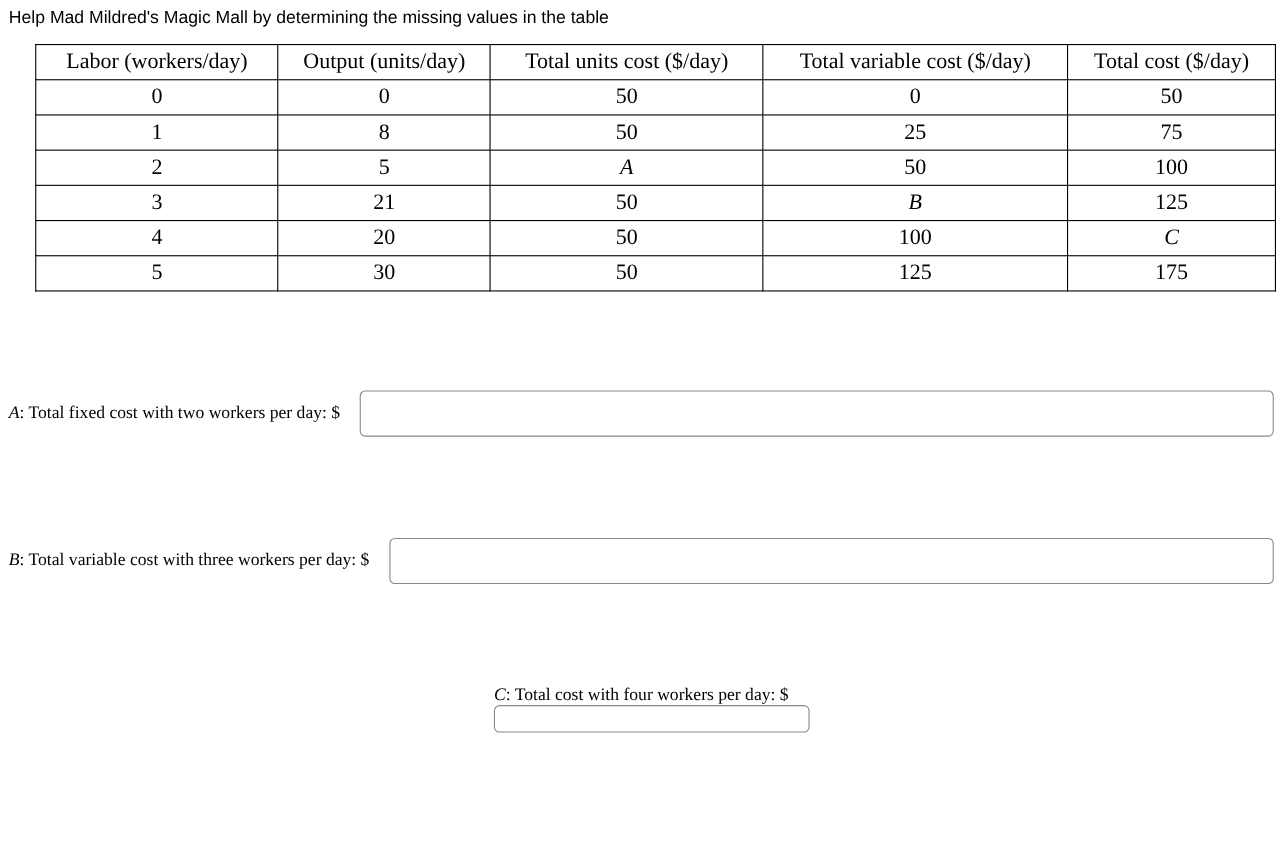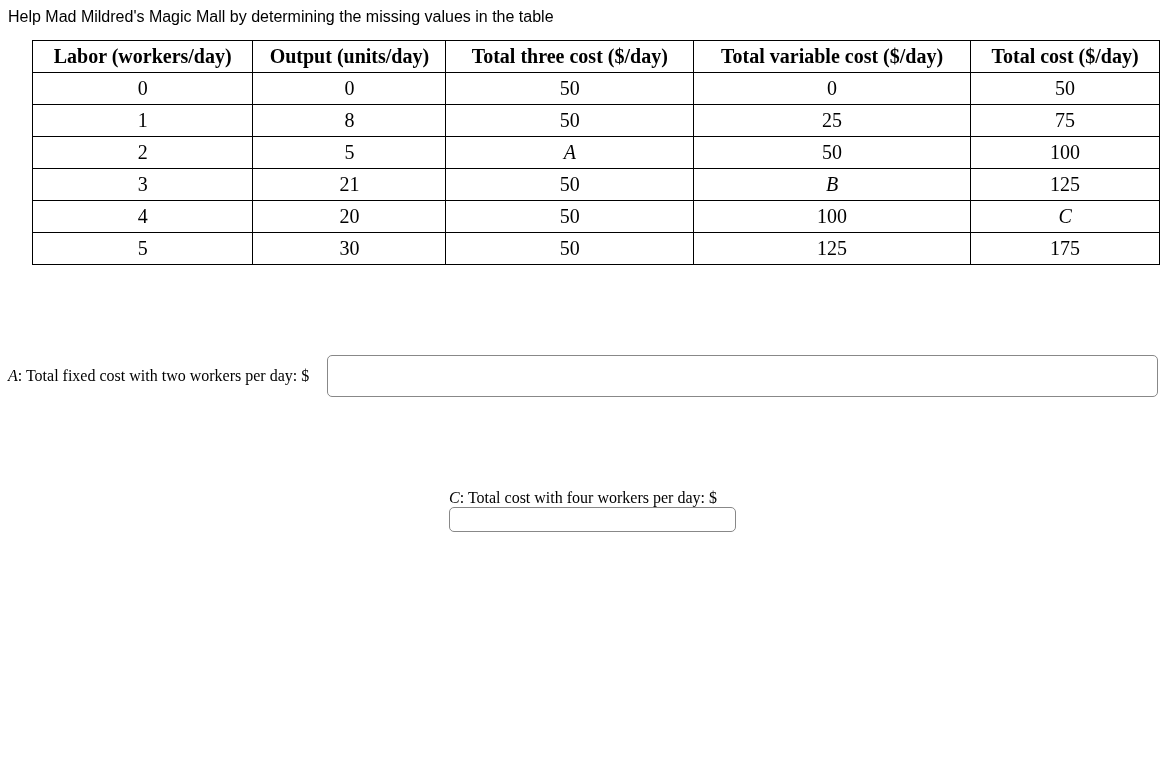--- a/index.html
+++ b/index.html
@@ -29,21 +29,21 @@
     }
     th, td {
       border: 1px solid #000;
       text-align: center;
       vertical-align: middle;
       font-weight: normal;
       padding: 4px 8px;
       height: 30px;
     }
     th {
-      font-weight: bold;
+      font-weight: normal;
       font-size: 20px;
       margin-top: 30px;
     }
     td {
       font-size: 20px;
     }
     .italic {
       font-style: italic;
       font-family: 'Times New Roman', serif;
     }
@@ -82,21 +82,21 @@
 <body>
 
 <div class="prompt">Help Mad Mildred's Magic Mall by determining the missing values in the table</div>
 
 <div class="table-wrap">
 <table>
   <thead>
     <tr>
       <th class="col-labor">Labor (workers/day)</th>
       <th class="col-output">Output (units/day)</th>
-      <th class="col-tfc">Total three cost ($/day)</th>
+      <th class="col-tfc">Total units cost ($/day)</th>
       <th class="col-tvc">Total variable cost ($/day)</th>
       <th class="col-tc">Total cost ($/day)</th>
     </tr>
   </thead>
   <tbody>
         <tr>
           <td>0</td>
           <td>0</td>
           <td>50</td>
           <td>0</td>
@@ -139,17 +139,21 @@
         </tr>
       </tbody>
 </table>
 </div>
 
 <div class="questions">
   <div class="question-row">
     <span class="question-label"><span class="q-italic">A</span><span>: Total fixed cost with two workers per day: $</span></span>
     <input class="answer-input" type="text" style="">
   </div>
+  <div class="question-row">
+    <span class="question-label"><span class="q-italic">B</span><span>: Total variable cost with three workers per day: $</span></span>
+    <input class="answer-input" type="text" style="">
+  </div>
   <div class="question-row" style="margin-bottom:16px;flex-direction:column;">
     <span class="question-label"><span class="q-italic">C</span><span>: Total cost with four workers per day: $</span></span>
     <input class="answer-input" type="text" style="">
   </div>
 </div>
 
 </body></html>

